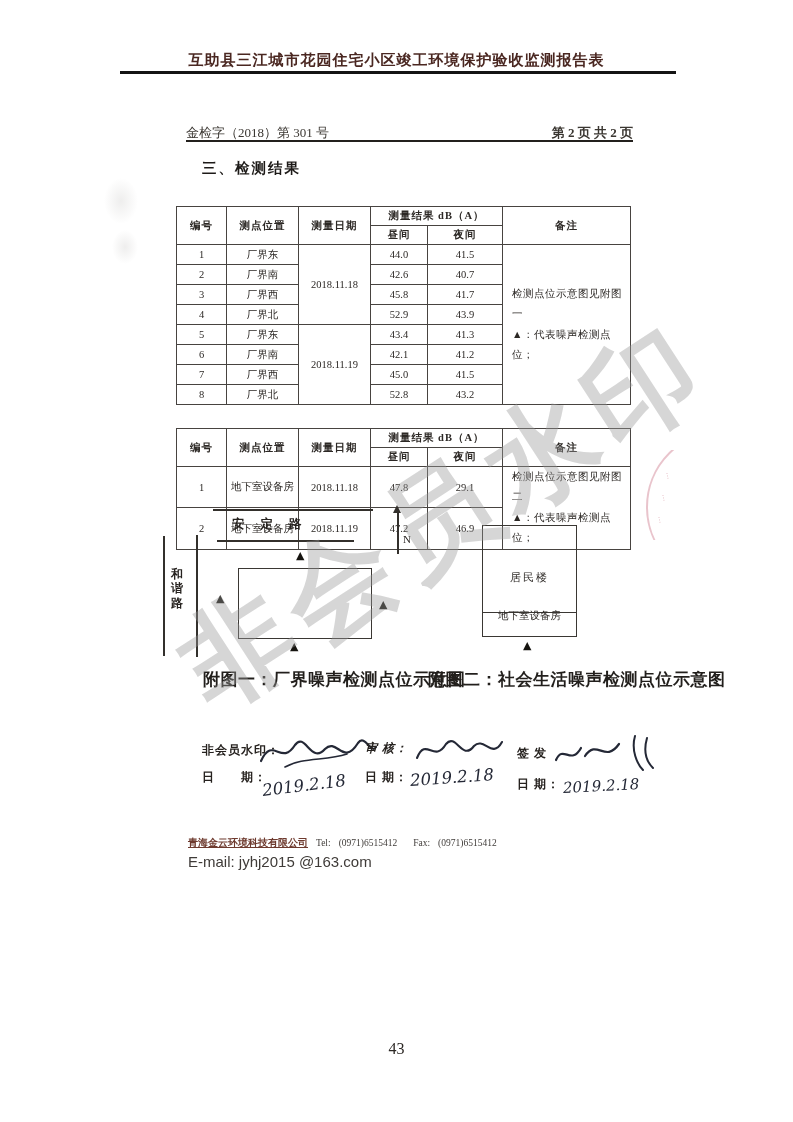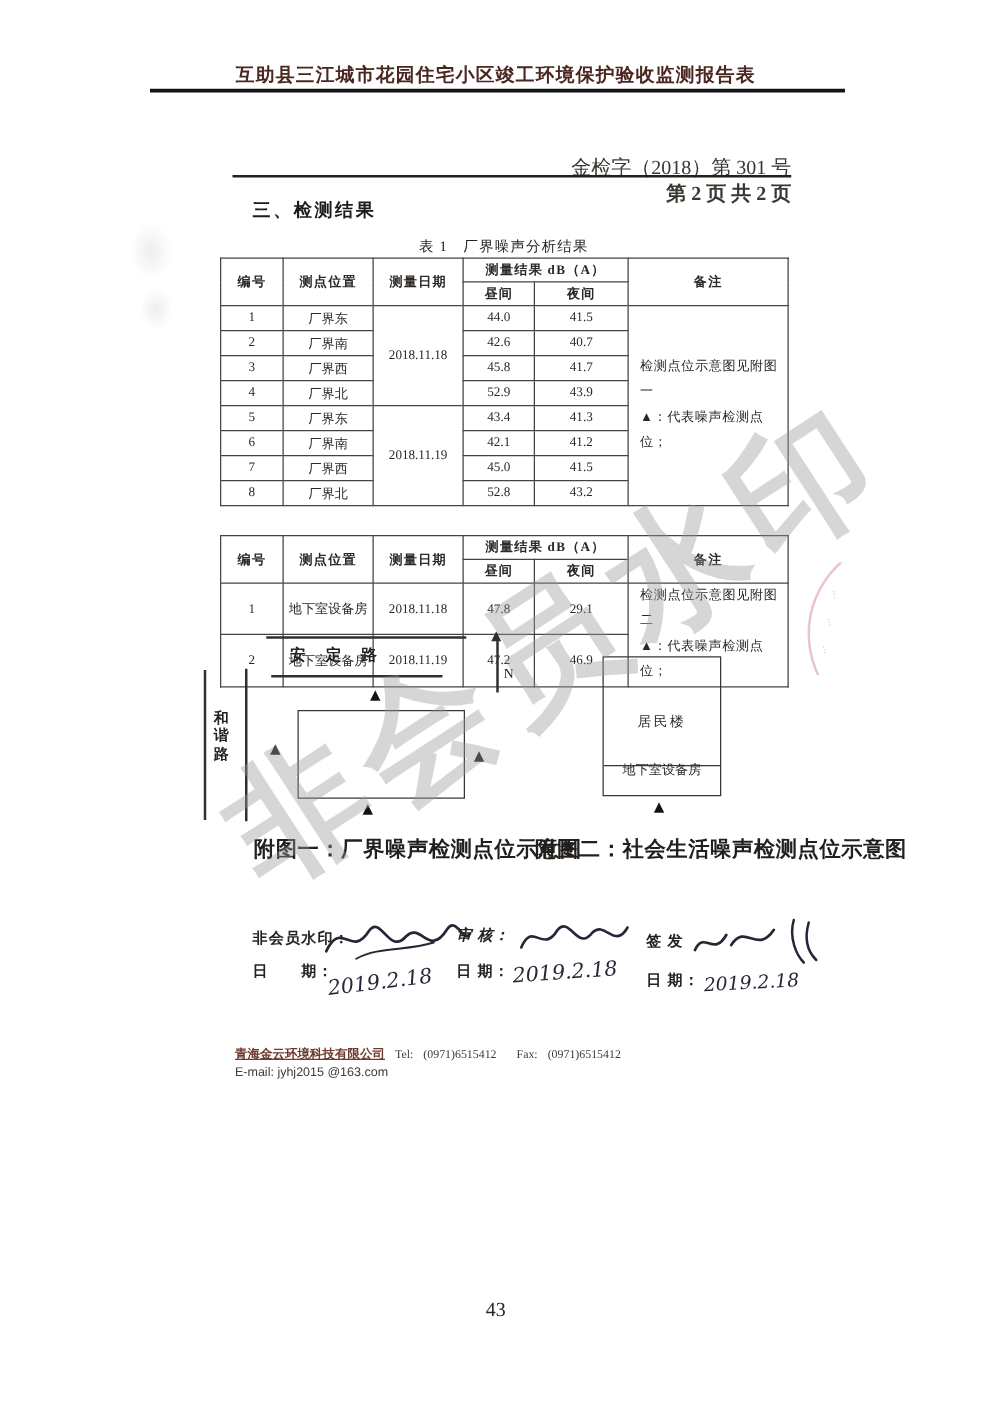--- a/index.html
+++ b/index.html
@@ -11,22 +11,22 @@
   }
   
   .doc-title{
     position:absolute; top:51px; left:0; width:100%;
     text-align:center; font-size:15px; font-weight:bold;
     color:#4a2721; letter-spacing:1px;
   }
   .title-rule{position:absolute; top:71px; left:120px; width:556px; height:2.5px; background:#141414;}
   .doc-line{
     position:absolute; top:124px; left:186px; width:447px;
-    display:flex; justify-content:space-between; align-items:flex-end;
-    font-size:16px; color:#3a3631;flex-direction:column;
+    display:flex; justify-content:space-between; align-items:center;
+    font-size:13px; color:#3a3631;
   }
   .doc-line .right{font-weight:bold;}
   .doc-line-rule{position:absolute; top:140px; left:186px; width:447px; height:1.6px; background:#23201d;}
   .section-heading{position:absolute; top:159px; left:202px; font-size:14.5px; font-weight:bold; color:#1d1a18; letter-spacing:2px;}
   
   .table-title{position:absolute; left:176px; width:454px; text-align:center; font-size:11.5px; color:#26221f; letter-spacing:1px;}
   .tt1{top:190px;} .tt2{top:412px;}
   table.noise-table{
     position:absolute; left:176px; width:454px;
     border-collapse:collapse; table-layout:fixed;
@@ -55,21 +55,21 @@
   .bld-lower{position:absolute; left:0; top:71px; width:100%; height:37px; display:flex; align-items:center; justify-content:center; font-size:10.5px;}
   .fig-caption{position:absolute; top:668px; font-size:17px; font-weight:bold; letter-spacing:0.5px; color:#221f1c;}
   .cap1{left:203px;} .cap2{left:428px;}
   
   .sig-label{position:absolute; font-size:12px; font-weight:bold; color:#26221f; letter-spacing:1px;}
   .hand{position:absolute; font-family:"DejaVu Serif",serif; font-style:italic; color:#242836; font-size:16.5px; white-space:nowrap;}
   .scribble{position:absolute;}
   
   .footer-line1{position:absolute; left:188px; top:836px; font-family:Liberation Serif, serif; font-size:9.5px; color:#3f3b38; display:flex; gap:8px; align-items:baseline;}
   .footer-company{font-weight:bold; color:#6e3a2e; text-decoration:underline; font-size:10px;}
-  .footer-line2{position:absolute; left:188px; top:853px; font-family:"Liberation Sans","DejaVu Sans",sans-serif; font-size:10px; color:#3f3b38;}
+  .footer-line2{position:absolute; left:188px; top:853px; font-family:"Liberation Sans","DejaVu Sans",sans-serif; font-size:15px; color:#3f3b38;}
   .page-number{position:absolute; top:1040px; left:0; width:100%; text-align:center; font-size:16px; color:#2c2825;}
   
   .watermark{
     position:absolute; left:152px; top:618px;
     transform:rotate(-33deg); transform-origin:0 0;
     font-family:"DejaVu Sans","Liberation Sans",sans-serif;
     font-size:110px; font-weight:bold; letter-spacing:10px;
     color:#9a9a9a; opacity:0.40; white-space:nowrap;
     z-index:6; pointer-events:none;
   }
@@ -86,21 +86,20 @@
 
   <div class="doc-title">互助县三江城市花园住宅小区竣工环境保护验收监测报告表</div>
   <div class="title-rule"></div>
   <div class="doc-line">
     <span class="left">金检字（2018）第 301 号</span>
     <span class="right">第 2 页 共 2 页</span>
   </div>
   <div class="doc-line-rule"></div>
   <div class="section-heading">三、检测结果</div>
 
-  <div class="table-title tt1">表 1　厂界噪声分析结果</div>
   <table class="noise-table" id="table1">
     <colgroup>
         <col style="width:50px">
         <col style="width:72px">
         <col style="width:72px">
         <col style="width:57px">
         <col style="width:75px">
         <col style="width:128px">
       </colgroup>
     <thead>

